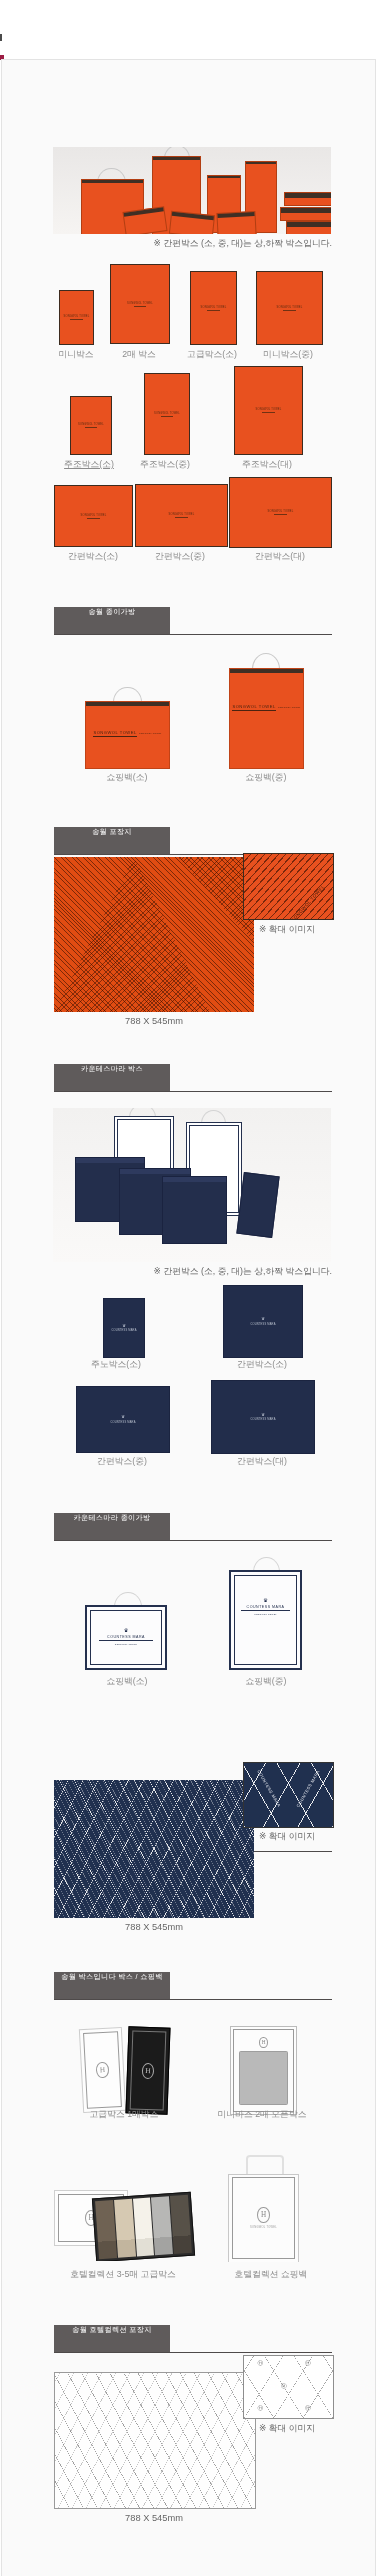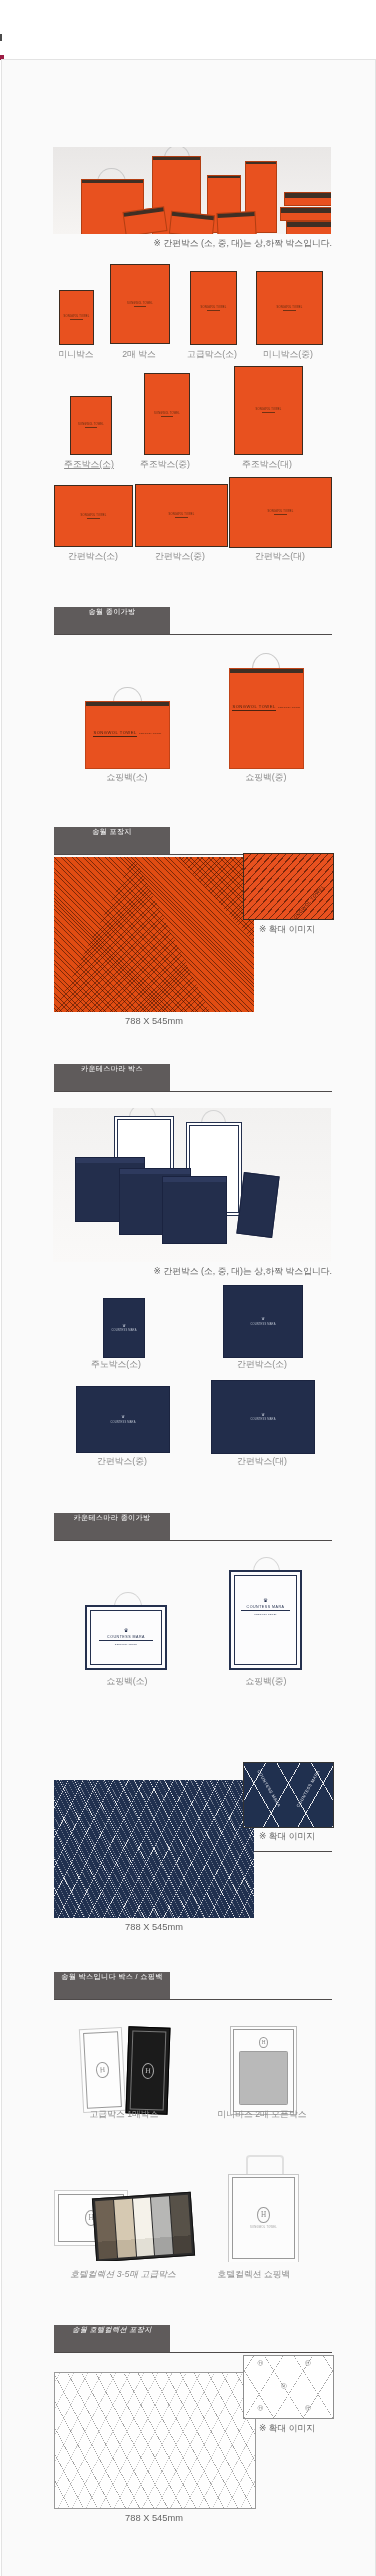--- a/index.html
+++ b/index.html
@@ -355,24 +355,24 @@
     </div>
   </div>
   <div class="photo" style="left:227px;top:2155px;width:72px;height:107px;">
     <div style="position:absolute;left:18.5px;top:0;width:34px;height:20.6px;border:2.1px solid #E0E0E0;border-bottom:none;border-radius:4.1px 4.1px 0 0;"></div>
     <div class="hotelbox" style="left:1px;top:18.5px;width:69px;height:87px;background:#FCFCFC;border:0.5px solid #C8C8C8;flex-direction:column;">
       <div class="hframe" style="inset:2.6px;"></div>
       <span class="hlogo">H</span>
       <span style="font-size:2.6px;color:#999;margin-top:2.6px;letter-spacing:0.3px;">SONGWOL TOWEL</span>
     </div>
   </div>
-  <div class="lbl" style="left:123px;top:2269px;font-style:italic;">호텔컬렉션 3-5매 고급막스</div>
-  <div class="lbl" style="left:254px;top:2269px;">호텔컬렉션 쇼핑백</div>
-
-  <div class="hdrwrap" style="top:2325px;font-style:italic;">
+  <div class="lbl" style="left:123px;top:2269px;">호텔컬렉션 3-5매 고급막스</div>
+  <div class="lbl" style="left:271px;top:2269px;">호텔컬렉션 쇼핑백</div>
+
+  <div class="hdrwrap" style="top:2325px;">
     <div class="hdrbar">송월 호텔컬렉션 포장지</div>
   </div>
   <div class="paper-h" style="left:54px;top:2372px;width:200px;height:135px;"></div>
   <div class="inset-h" style="left:243px;top:2355px;width:89px;height:62px;">
     <span class="hmark" style="left:13.4px;top:4.1px;">Ⓗ</span>
     <span class="hmark" style="left:61px;top:4.1px;">Ⓗ</span>
     <span class="hmark" style="left:37px;top:27px;">Ⓗ</span>
     <span class="hmark" style="left:13.4px;top:49px;">Ⓗ</span>
     <span class="hmark" style="left:61px;top:49px;">Ⓗ</span>
   </div>

